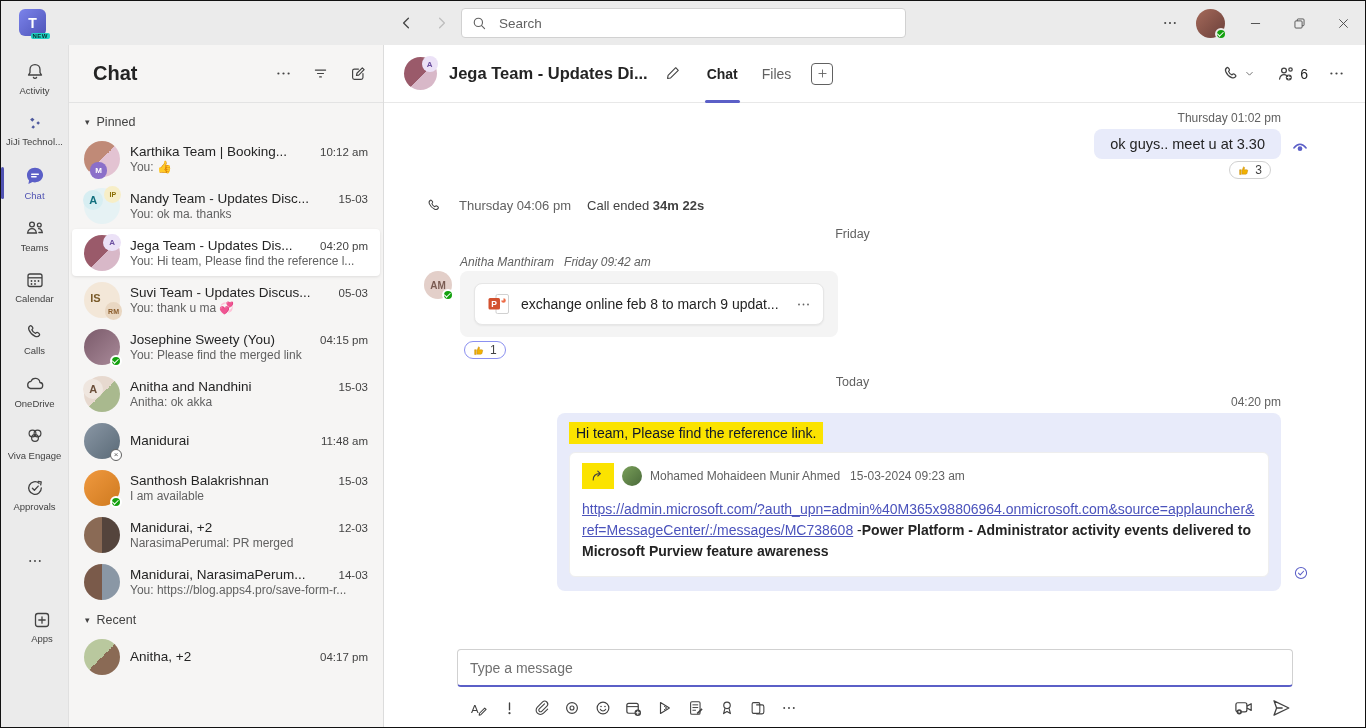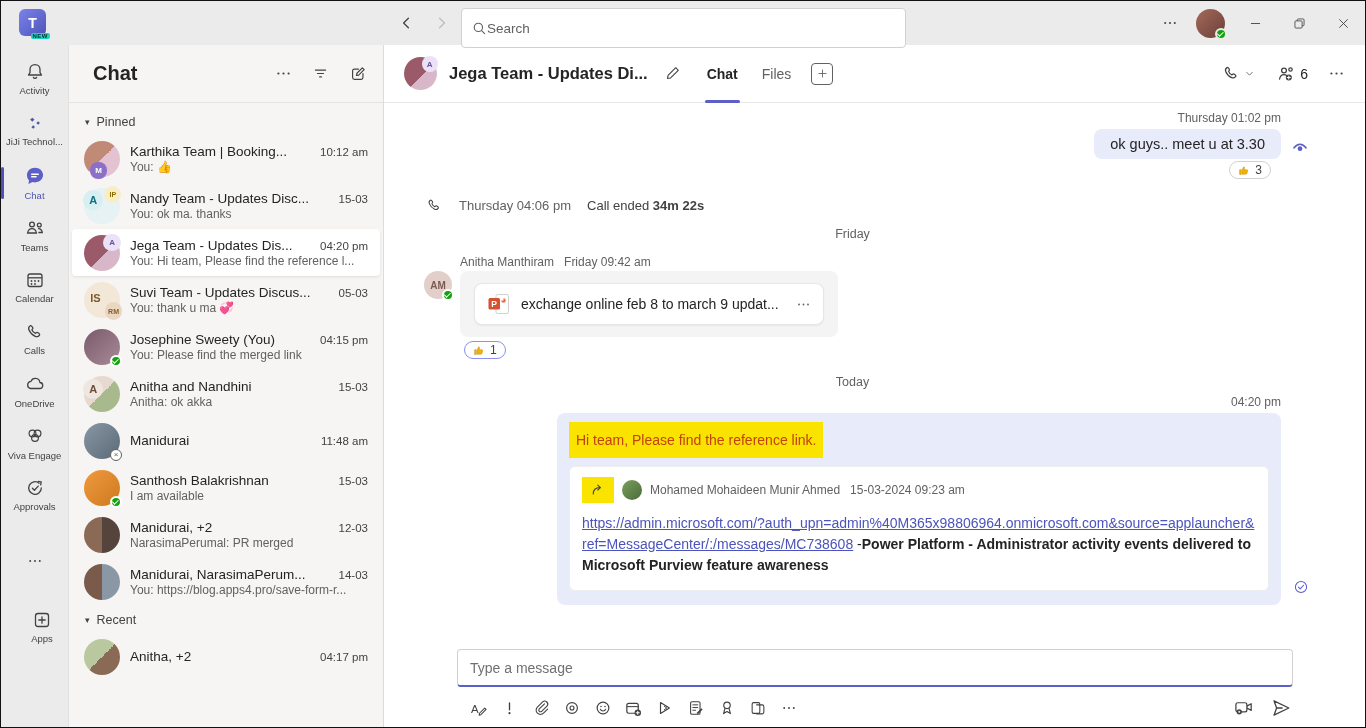--- a/index.html
+++ b/index.html
@@ -6,21 +6,21 @@
   html,body { width:1366px; height:728px; overflow:hidden; }
   body { font-family:"Liberation Sans","DejaVu Sans",sans-serif; color:#242424; background:#fff; }
   .window { width:1366px; height:728px; border:1px solid #111; display:flex; flex-direction:column; background:#ebebeb; }
 
   
   .titlebar { height:44px; position:relative; background:#ebebeb; flex:0 0 44px; }
   .tb-logo { position:absolute; left:18px; top:8px; width:27px; height:27px; background:linear-gradient(135deg,#7b83eb,#4e54b8); border-radius:6px; color:#fff; font-weight:bold; font-size:14px; display:flex; align-items:center; justify-content:center; }
   .tb-logo .new-badge { position:absolute; bottom:-3px; right:-4px; background:#21d0c3; color:#07332f; font-size:6px; font-weight:bold; padding:0 2px; border-radius:2px; letter-spacing:.5px; }
   .tb-nav { position:absolute; left:394px; top:11px; display:flex; gap:14px; }
   .tb-nav .navbtn { width:22px; height:22px; display:flex; align-items:center; justify-content:center; }
-  .tb-search { position:absolute; left:460px; top:7px; width:445px; height:40px; background:#fff; border:1px solid #d1d1d1; border-radius:4px; display:flex; align-items:center; padding:0 10px; gap:0; }
+  .tb-search { position:absolute; left:460px; top:7px; width:445px; height:30px; background:#fff; border:1px solid #d1d1d1; border-radius:4px; display:flex; align-items:center; padding:0 10px; gap:12px; }
   .tb-search input { border:none; outline:none; flex:1; font-size:13.5px; color:#424242; background:transparent; font-family:inherit; }
   .tb-search input::placeholder { color:#616161; }
   .tb-right { position:absolute; right:0; top:0; height:44px; display:flex; align-items:center; }
   .tb-right .ctl { width:44px; height:44px; display:flex; align-items:center; justify-content:center; }
   .tb-right .ctl.more { width:36px; }
   .tb-avatar { width:29px; height:29px; border-radius:50%; background:linear-gradient(135deg,#a56a5a,#6a3f3a); position:relative; margin:0 8px; }
   .pres { position:absolute; right:-2px; bottom:-2px; width:12px; height:12px; border-radius:50%; background:#13a10e; border:2px solid #ebebeb; display:flex; align-items:center; justify-content:center; }
   .pres::after { content:""; width:5px; height:3px; border-left:1.5px solid #fff; border-bottom:1.5px solid #fff; transform:rotate(-45deg) translate(0,-1px); }
   .pres.on-white { border-color:#fff; }
   .pres-off { position:absolute; right:-2px; bottom:-2px; width:12px; height:12px; border-radius:50%; background:#fff; border:1.5px solid #616161; display:flex; align-items:center; justify-content:center; color:#616161; font-size:8px; line-height:1; }
@@ -95,28 +95,28 @@
   .conv-body { flex:1; min-height:0; display:flex; flex-direction:column; padding:8px 84px 0 40px; position:relative; }
   .t-right { align-self:flex-end; font-size:12px; color:#616161; }
   .t-center { align-self:center; font-size:12.5px; color:#616161; }
   .bubble { position:relative; align-self:flex-end; background:#e8ebfa; border-radius:8px; padding:7px 16px; font-size:14.5px; color:#242424; margin-top:4px; }
   .seen-eye { position:absolute; right:-28px; bottom:4px; }
   .reaction { align-self:flex-end; display:flex; align-items:center; gap:4px; background:#fff; border:1px solid #d1d1d1; border-radius:11px; padding:1px 8px; font-size:12px; color:#424242; margin:2px 10px 0 0; cursor:pointer; }
   .reaction.mine { border-color:#8b90f0; }
   .call-row { display:flex; align-items:center; gap:16px; margin:18px 0 0 2px; font-size:13px; }
   .call-time { color:#616161; }
   .call-label { color:#424242; }
-  .msg-author { margin:14px 0 2px 36px; font-size:12px; color:#616161; display:flex; gap:10px; }
+  .msg-author { margin:14px 0 2px 36px; font-size:12px; color:#616161; display:flex; gap:10px;font-style:italic; }
   .msg-left { display:flex; gap:8px; }
   .small-av { width:28px; height:28px; border-radius:50%; background:#e3cfc9; color:#7a5b52; display:flex; align-items:center; justify-content:center; font-size:10px; font-weight:bold; position:relative; flex:0 0 28px; align-self:flex-start; }
   .msg-card { background:#f4f4f4; border-radius:8px; padding:12px 14px; width:378px; }
   .file-chip { display:flex; align-items:center; gap:10px; background:#fff; border:1px solid #e6e6e6; border-radius:8px; padding:8px 12px; box-shadow:0 1px 2px rgba(0,0,0,.06); cursor:pointer; }
   .file-name { flex:1; font-size:14px; color:#242424; white-space:nowrap; overflow:hidden; text-overflow:ellipsis; }
   .big-bubble { position:relative; align-self:flex-end; background:#e8ebfa; border-radius:8px; padding:9px 12px 14px; width:724px; margin-top:4px; }
-  .hl { background:#fbe300; padding:10px 7px; display:inline-block; font-size:14px; color:#c2410c; }
+  .hl { background:#fbe300; padding:3px 7px; display:inline-block; font-size:14px; color:#0f172a; }
   .fwd-card { background:#fff; border-radius:6px; border:1px solid #eeeeee; margin-top:8px; padding:10px 12px 14px; }
   .fwd-head { display:flex; align-items:center; gap:8px; }
   .fwd-iconbox { background:#fbe300; width:32px; height:26px; display:flex; align-items:center; justify-content:center; }
   .fwd-av { width:20px; height:20px; border-radius:50%; background:linear-gradient(135deg,#7aa05a,#4a6a3a); flex:0 0 20px; }
   .fwd-meta { font-size:12px; color:#616161; display:flex; gap:10px; }
   .link-para { margin-top:10px; font-size:14px; line-height:1.5; }
   .link-para a { color:#4b53bc; text-decoration:underline; word-break:break-all; }
   .bold-txt { font-weight:bold; color:#242424; }
   .sent-check { position:absolute; right:-28px; bottom:10px; }
 

